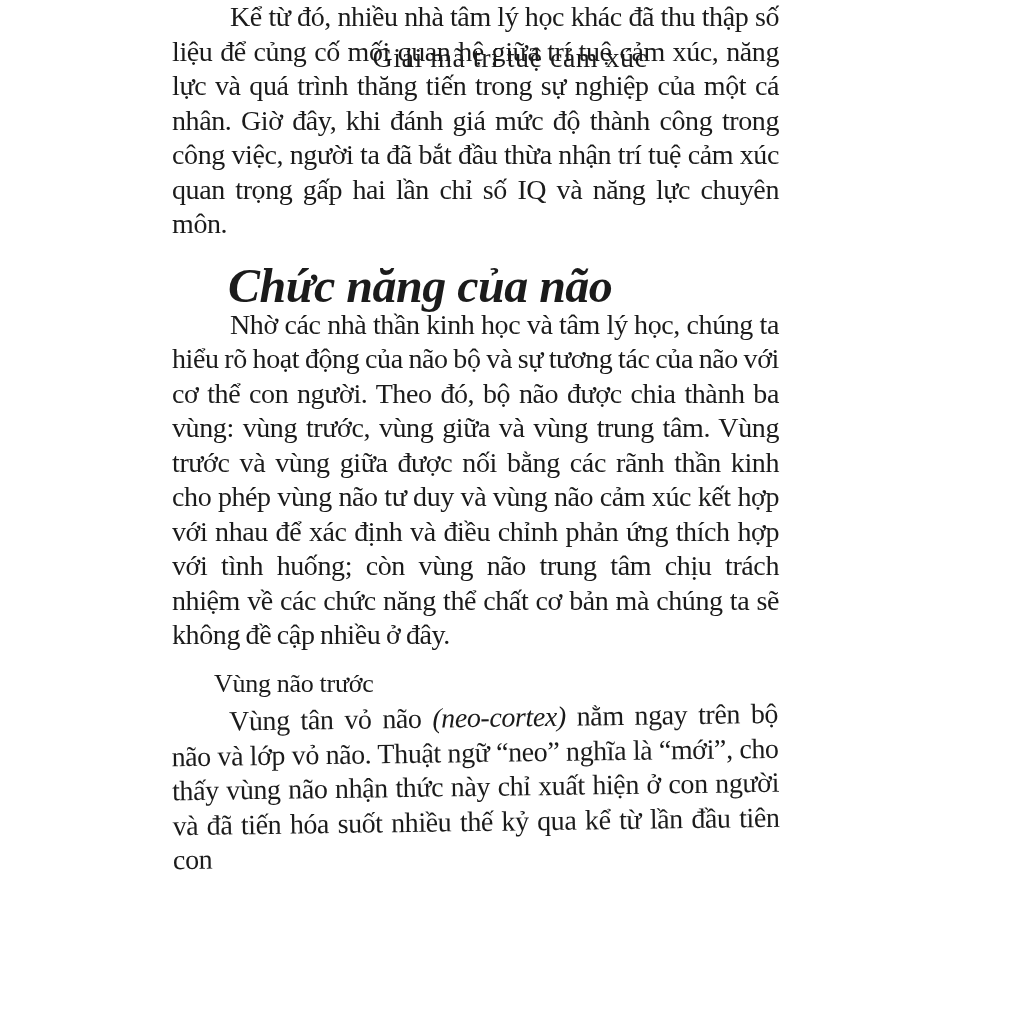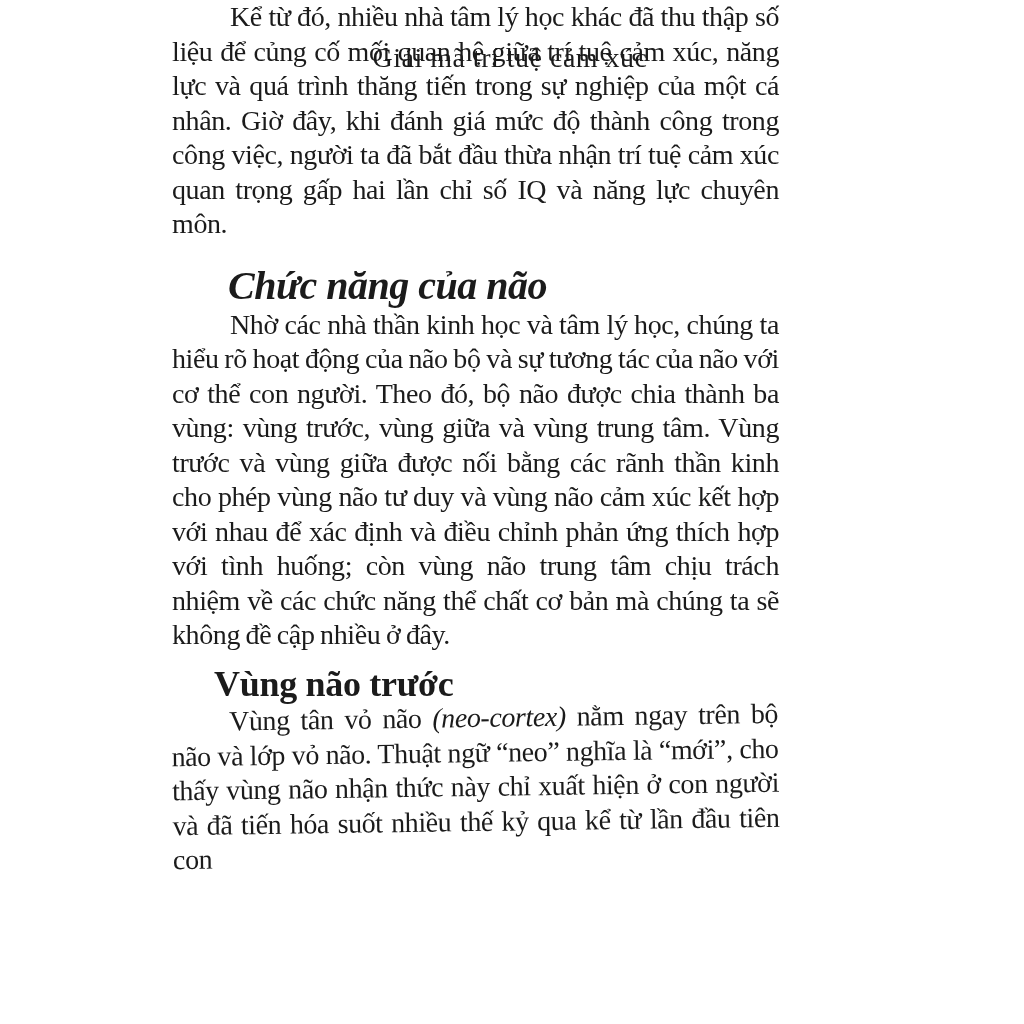--- a/index.html
+++ b/index.html
@@ -39,29 +39,29 @@
     text-align: justify;
     text-indent: 58px;
     letter-spacing: -0.4px;
     word-spacing: -1px;
   }
   .para-1 { margin-top: 122px; }
   h1.section {
     margin: 22px 0 0 56px;
     font-style: italic;
     font-weight: bold;
-    font-size: 40px;
+    font-size: 48px;
     line-height: 44px;
     letter-spacing: -0.5px;
   }
   .para-2 { margin-top: 22px; }
   h2.subsection {
     margin: 14px 0 0 42px;
-    font-weight: bold;
-    font-size: 36px;
+    font-weight: normal;
+    font-size: 26px;
     line-height: 34px;
     letter-spacing: -0.3px;
   }
   .para-3 {
     margin-top: 16px;
     transform: rotate(-0.8deg);
     transform-origin: 50% 50%;
   }
   .para-3 em { font-style: italic; }
 </style>

